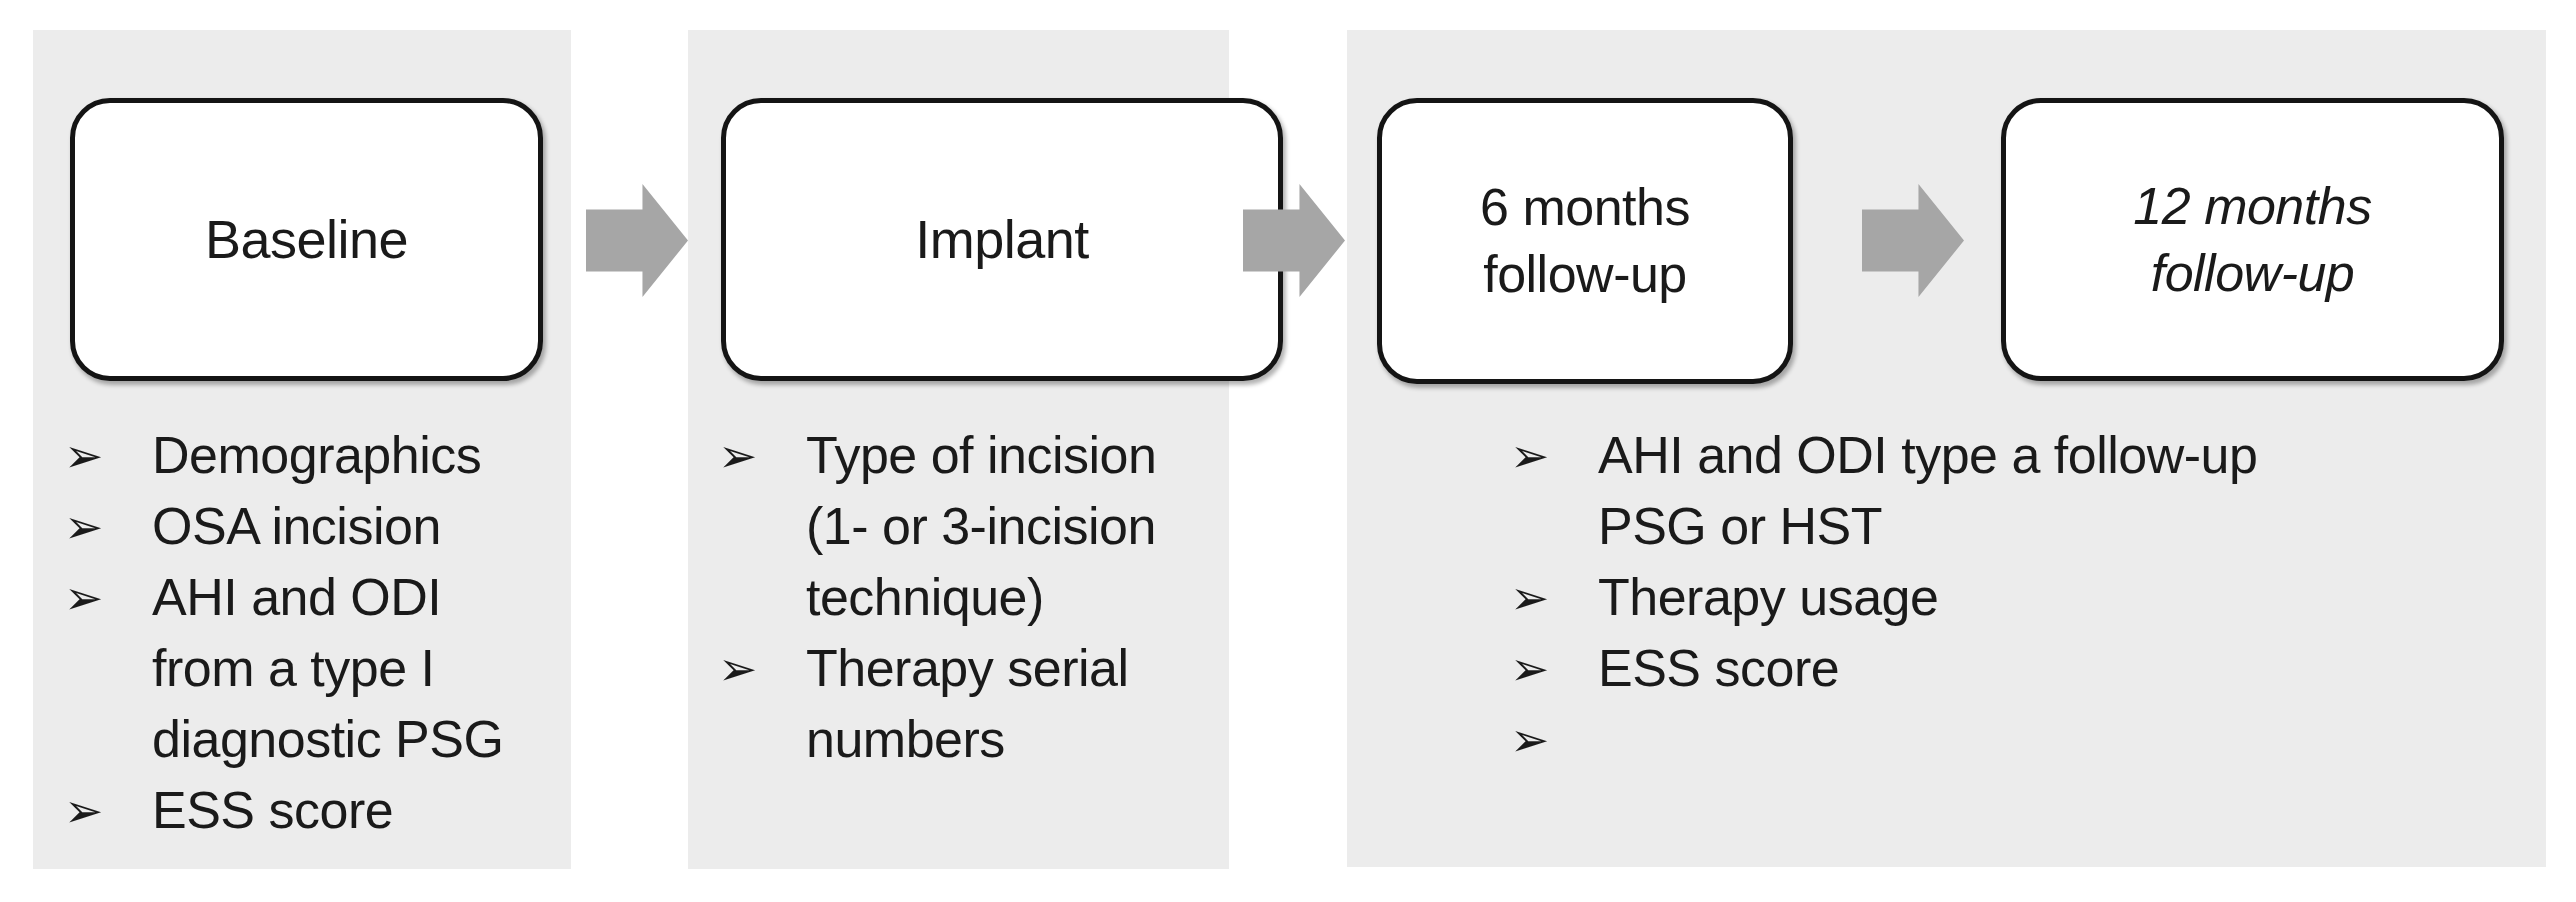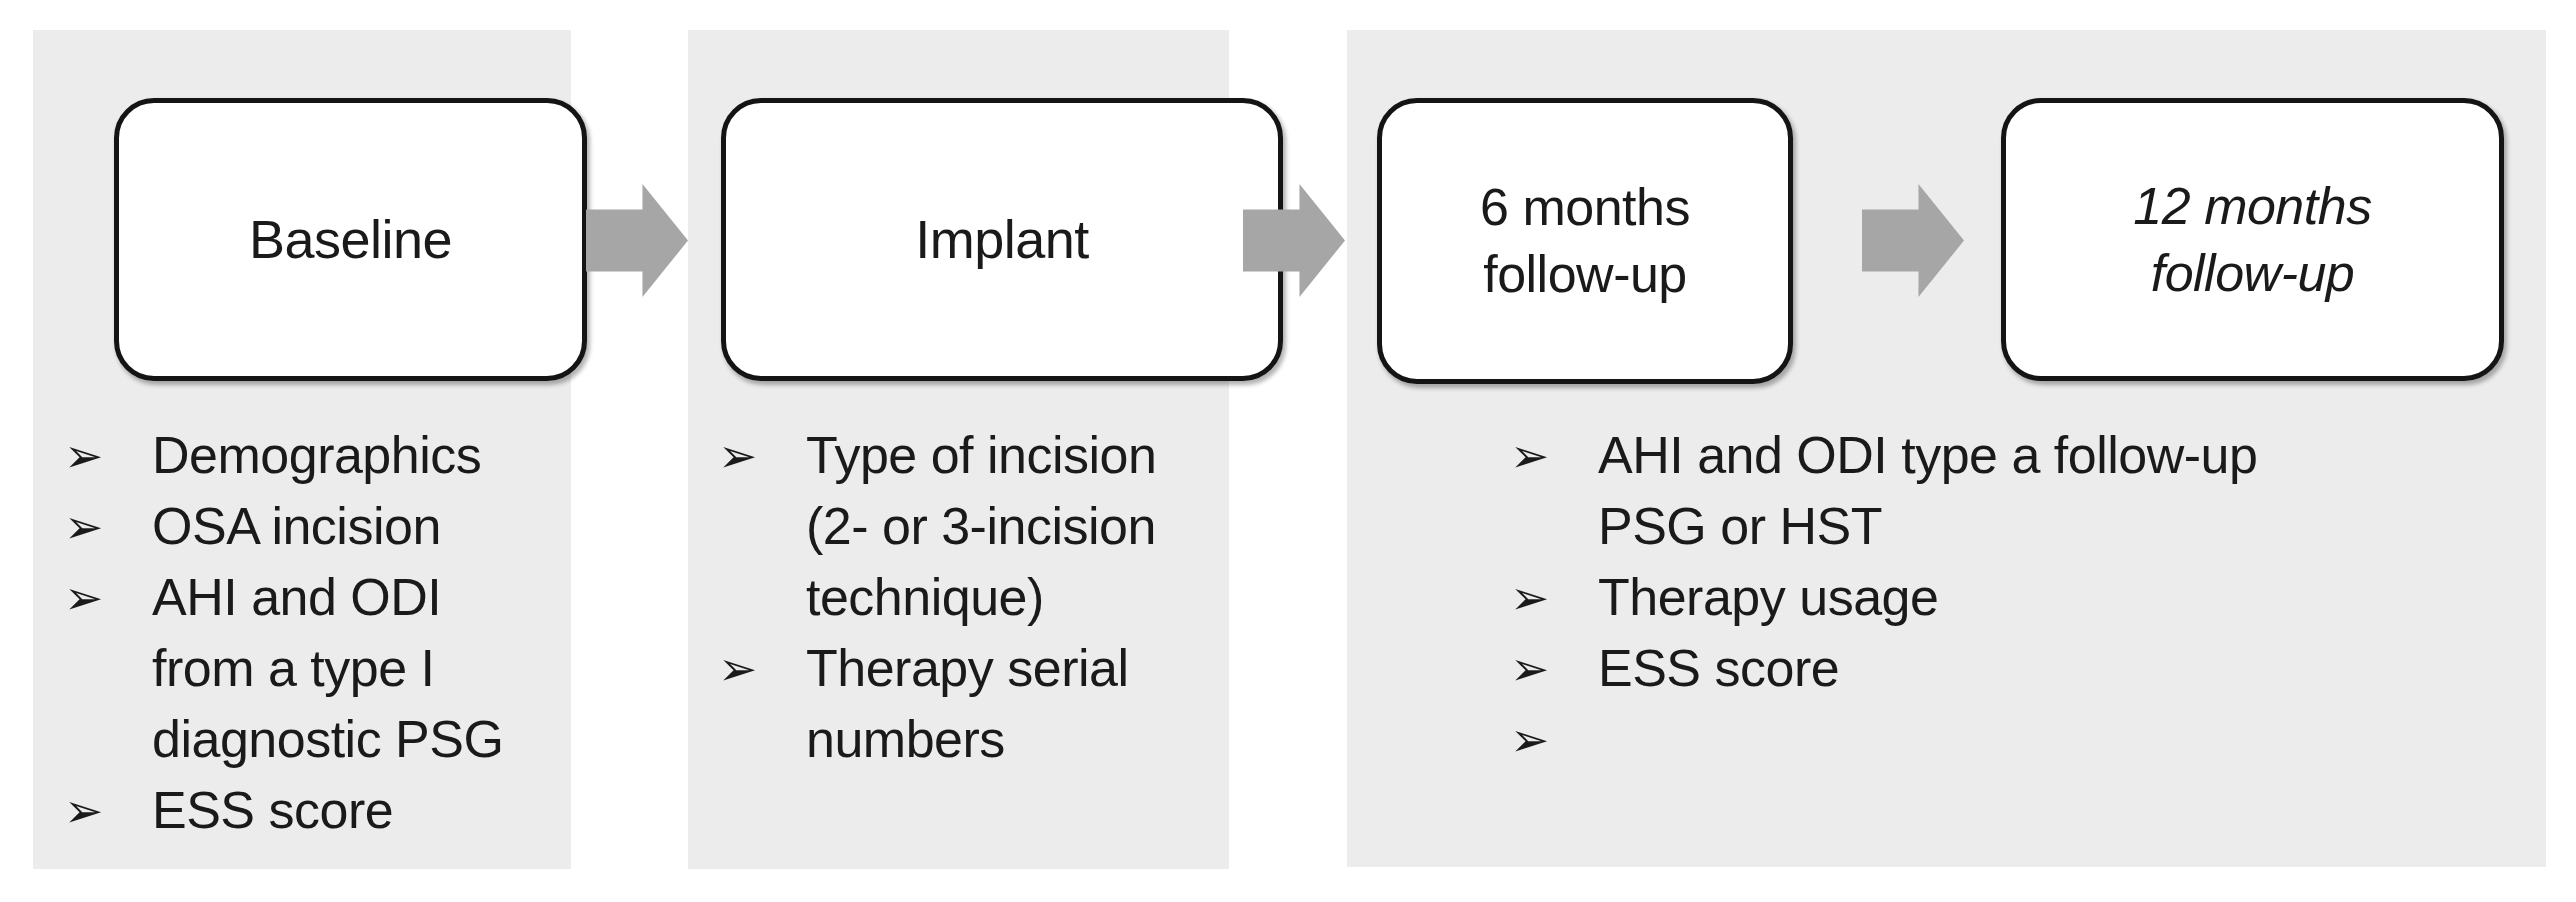--- a/index.html
+++ b/index.html
@@ -16,21 +16,21 @@
   .panel-1{left:33px;width:538px;}
   .panel-2{left:688px;width:541px;}
   .panel-3{left:1347px;width:1199px;height:837px;}
   .stage-box{
     position:absolute;box-sizing:border-box;
     background:#ffffff;border:5.4px solid #141414;border-radius:40px;
     box-shadow:2.7px 3.6px 4.5px rgba(0,0,0,0.30);
     display:flex;align-items:center;justify-content:center;
     text-align:center;
   }
-  .box-baseline{left:70px;top:98px;width:473px;height:283px;margin-left:44px;}
+  .box-baseline{left:70px;top:98px;width:473px;height:283px;}
   .box-implant{left:721px;top:98px;width:562px;height:283px;}
   .box-6m{left:1377px;top:98px;width:416px;height:286px;}
   .box-12m{left:2001px;top:98px;width:503px;height:283px;font-style:italic;}
   .stage-label{
     font-size:54px;line-height:1.2;white-space:pre-line;letter-spacing:-0.5px;
   }
   .stage-label.two-line{font-size:52px;line-height:1.28;}
   .flow-arrow{position:absolute;top:184px;width:102px;height:113px;}
   .arrow-1{left:586px;}
   .arrow-2{left:1243px;}
@@ -102,21 +102,21 @@
   <div class="list-item">
     <span class="bullet-glyph">➢</span>
     <span class="bullet-text">ESS score</span>
   </div>
 </div>
 
 <div class="bullet-list list-2">
   <div class="list-item">
     <span class="bullet-glyph">➢</span>
     <span class="bullet-text">Type of incision
-(2- or 3-incision
+(1- or 3-incision
 technique)</span>
   </div>
   <div class="list-item">
     <span class="bullet-glyph">➢</span>
     <span class="bullet-text">Therapy serial
 numbers</span>
   </div>
 </div>
 
 <div class="bullet-list list-3">

